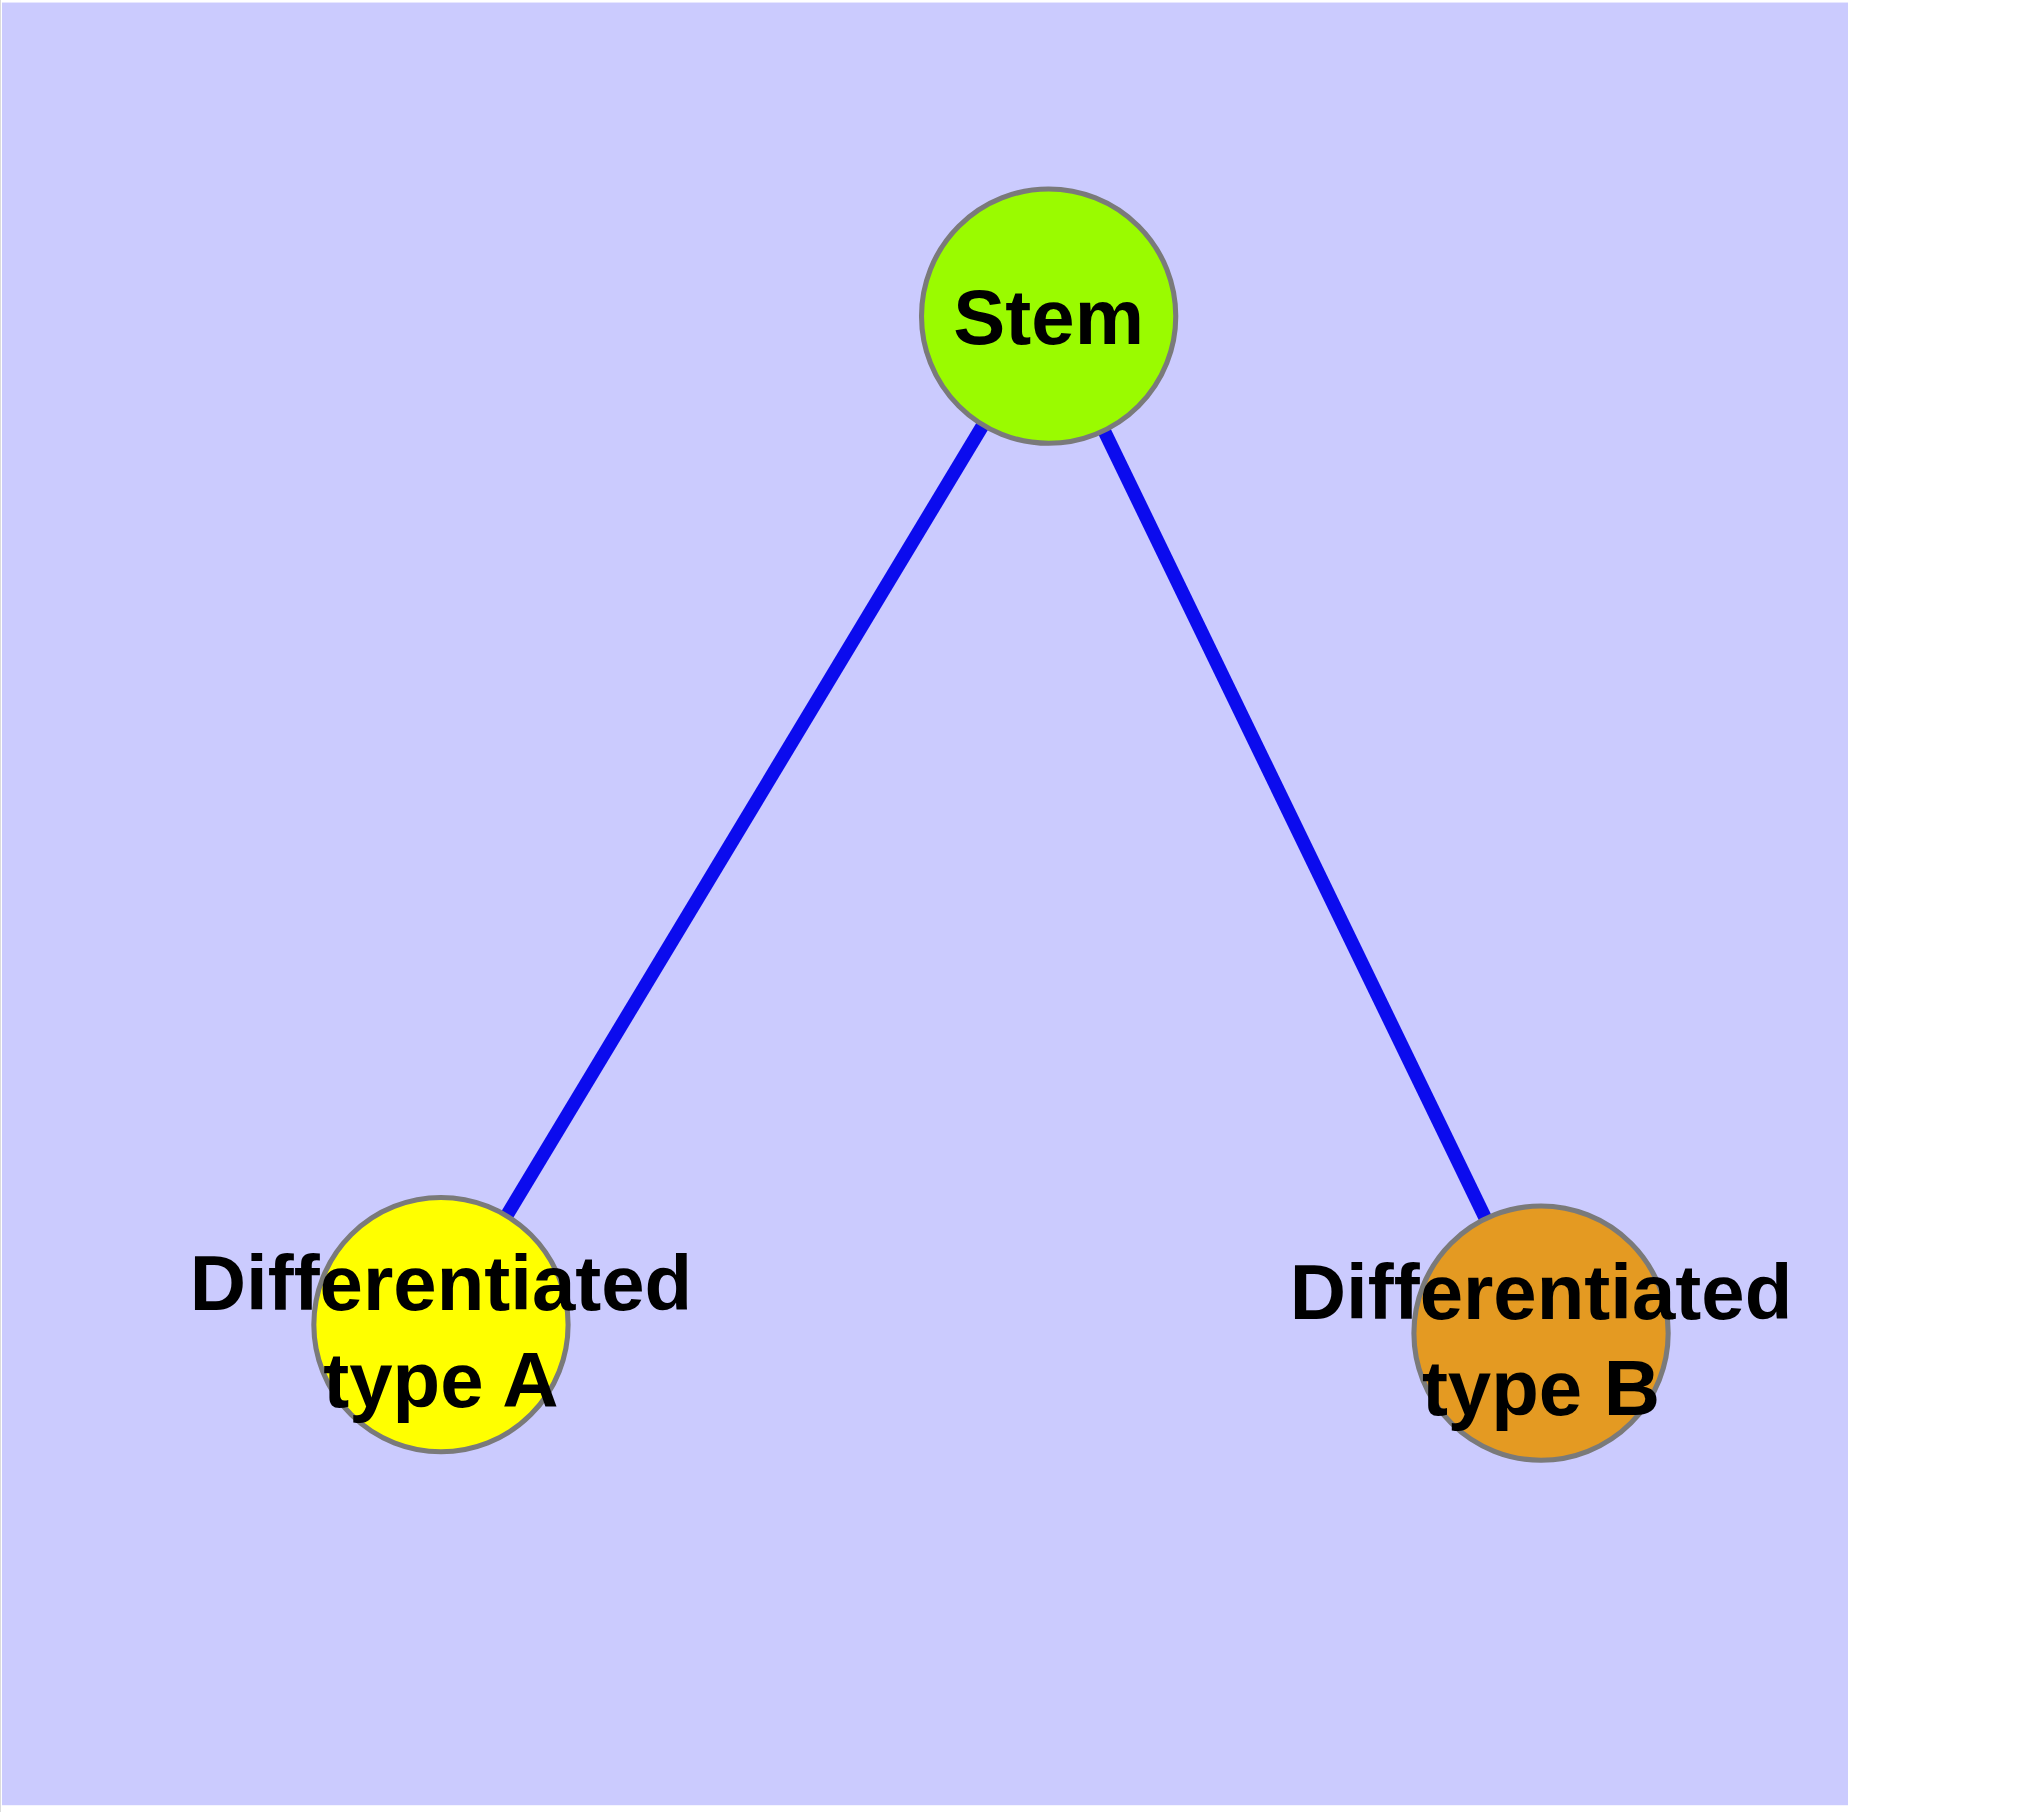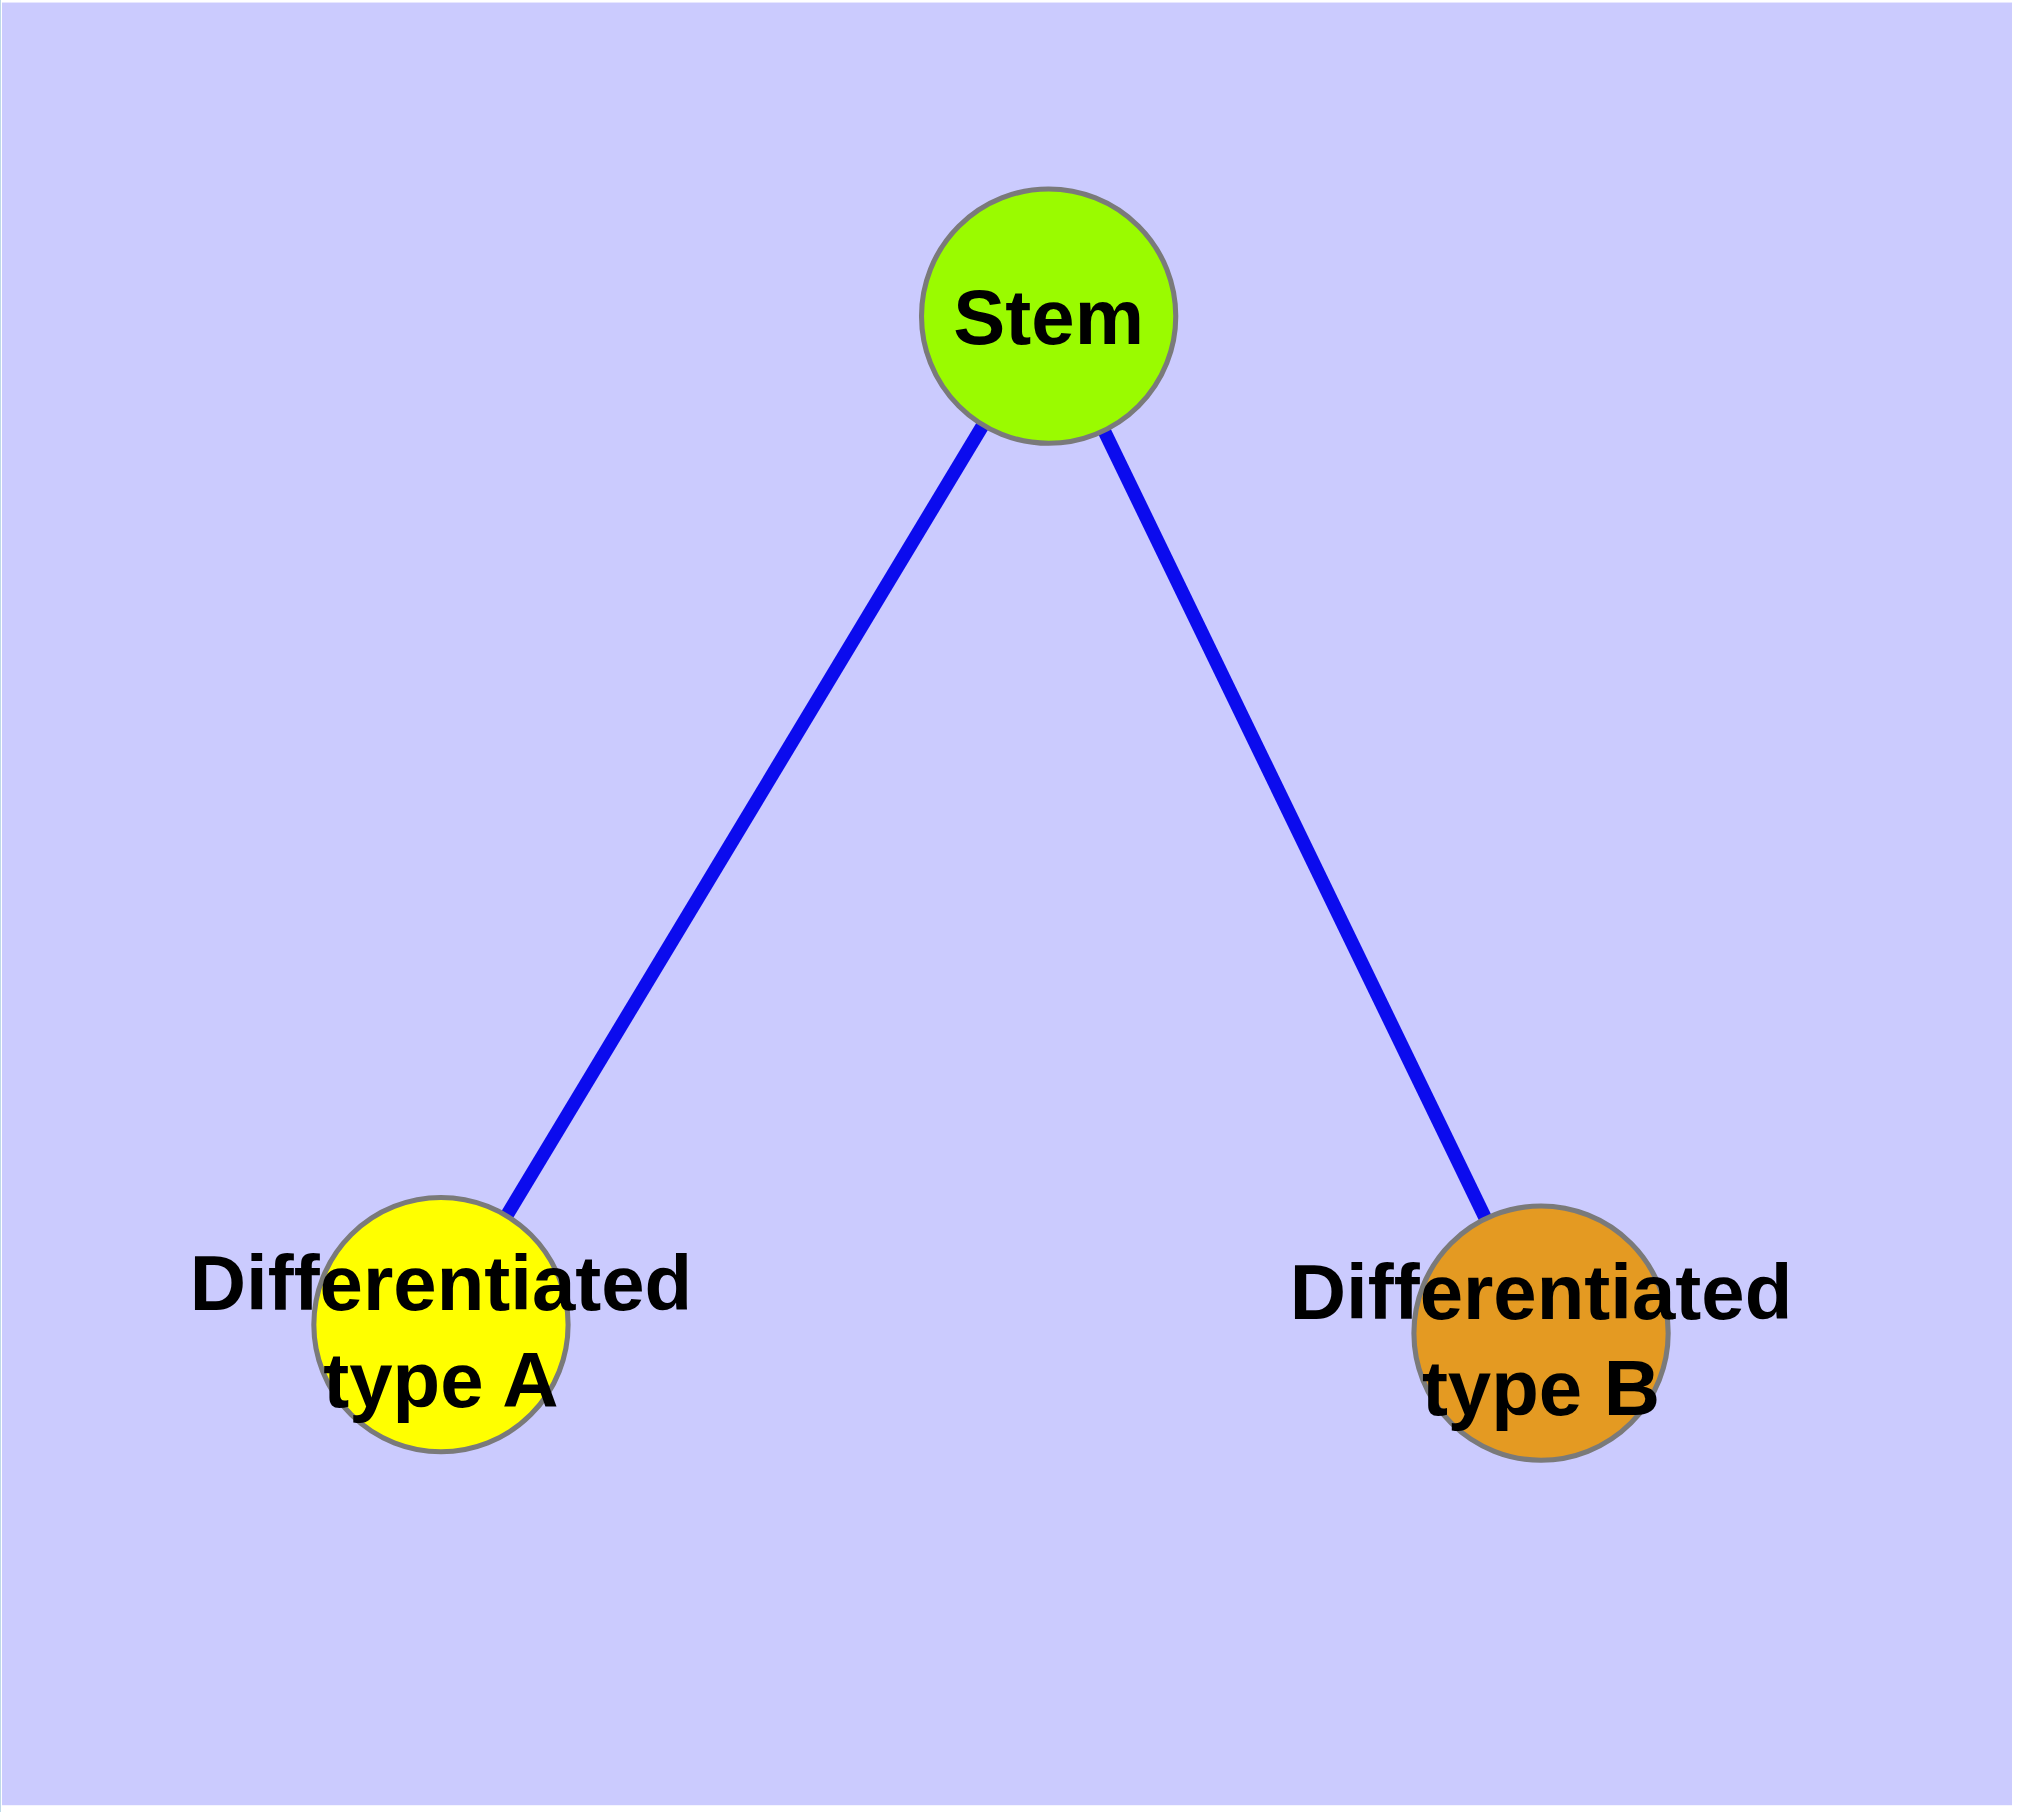--- a/index.html
+++ b/index.html
@@ -1,24 +1,24 @@
 <!DOCTYPE html>
 <html style="font-size:13.6px"><head>
 <meta charset="utf-8">
 <style>
   html, body {
     margin: 0;
     padding: 0;
     background: #ffffff;
   }
   .diagram-wrap {
-    width: 2012px;
+    width: 1848px;
     height: 1812px;
     overflow: hidden;
-    background: #0369a1;
+    background: #737373;
     text-decoration: underline;
   }
   svg {
     display: block;
   }
   .node-circle {
     stroke-width: 6px;
   }
   .edge-line {
     stroke-width: 16px;

